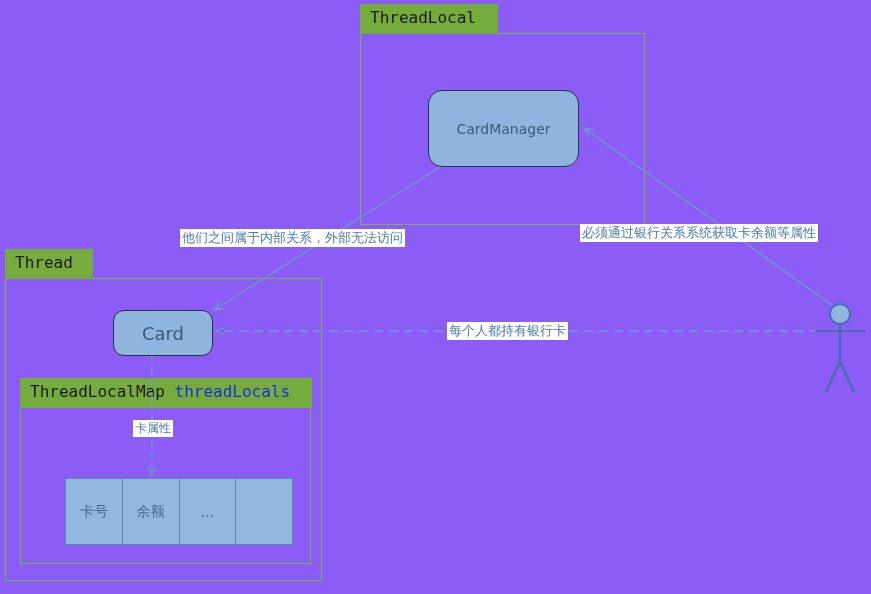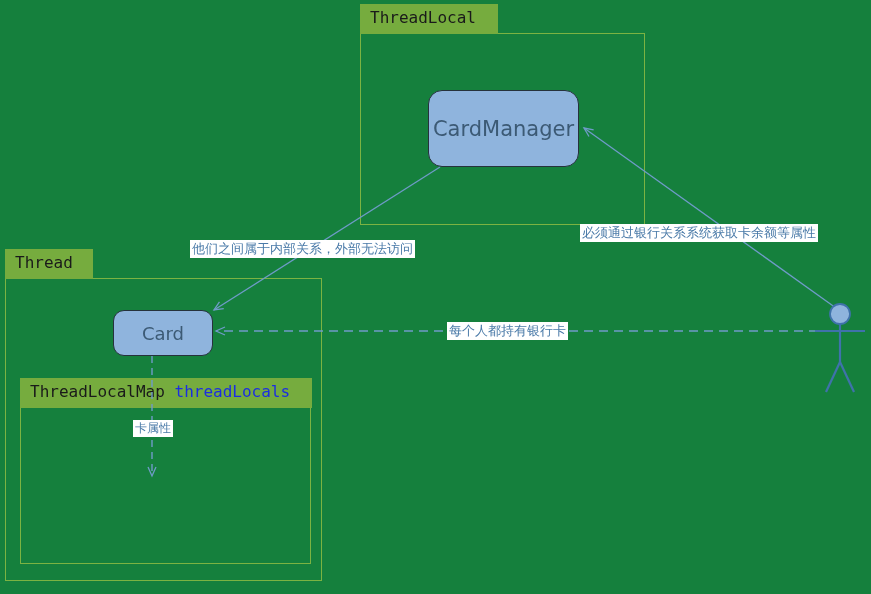--- a/index.html
+++ b/index.html
@@ -4,21 +4,21 @@
 <style>
   html, body {
     margin: 0;
     padding: 0;
     background: #ffffff;
   }
   #canvas {
     position: relative;
     width: 871px;
     height: 594px;
-    background: #15803d;
+    background: #8b5cf6;
     overflow: hidden;
     font-family: "DejaVu Sans", sans-serif;
   }
   svg.layer {
     position: absolute;
     left: 0;
     top: 0;
     width: 871px;
     height: 594px;
     pointer-events: none;
@@ -51,21 +51,21 @@
     position: absolute;
     background: #8fb4dd;
     border: 1.6px solid #26323c;
     border-radius: 14px;
     display: flex;
     align-items: center;
     justify-content: center;
     color: #3c5a75;
     box-sizing: border-box;
   }
-  .class-box.big { font-size: 21px; }
+  .class-box.big { font-size: 14px; }
   .class-box.small { font-size: 18px; }
 
   
   .attr-table {
     position: absolute;
     display: flex;
     border: 1.5px solid #5b86b8;
     box-sizing: border-box;
   }
   .attr-cell {
@@ -151,22 +151,28 @@
   </svg>
 
   <div class="class-box big" style="left:428px; top:90px; width:151px; height:77px;">
     <span>CardManager</span>
   </div>
 
   <div class="class-box small" style="left:113px; top:310px; width:100px; height:46px;border-radius:11px;">
     <span>Card</span>
   </div>
 
+  <div class="attr-table" style="left:65px; top:478px; width:228px; height:67px;">
+    <div class="attr-cell">卡号</div>
+    <div class="attr-cell">余额</div>
+    <div class="attr-cell">...</div>
+    <div class="attr-cell"></div>
+  </div>
 
-  <div class="edge-label" style="left:190px; top:229px;margin-top:11px;">他们之间属于内部关系，外部无法访问</div>
+  <div class="edge-label" style="left:180px; top:229px;">他们之间属于内部关系，外部无法访问</div>
 
   <div class="edge-label" style="left:580px; top:224px;">必须通过银行关系系统获取卡余额等属性</div>
 
   <div class="edge-label" style="left:447px; top:322px;">每个人都持有银行卡</div>
 
   <div class="edge-label small" style="left:127px; top:420px;">卡属性</div>
 
 
 </div>
 

